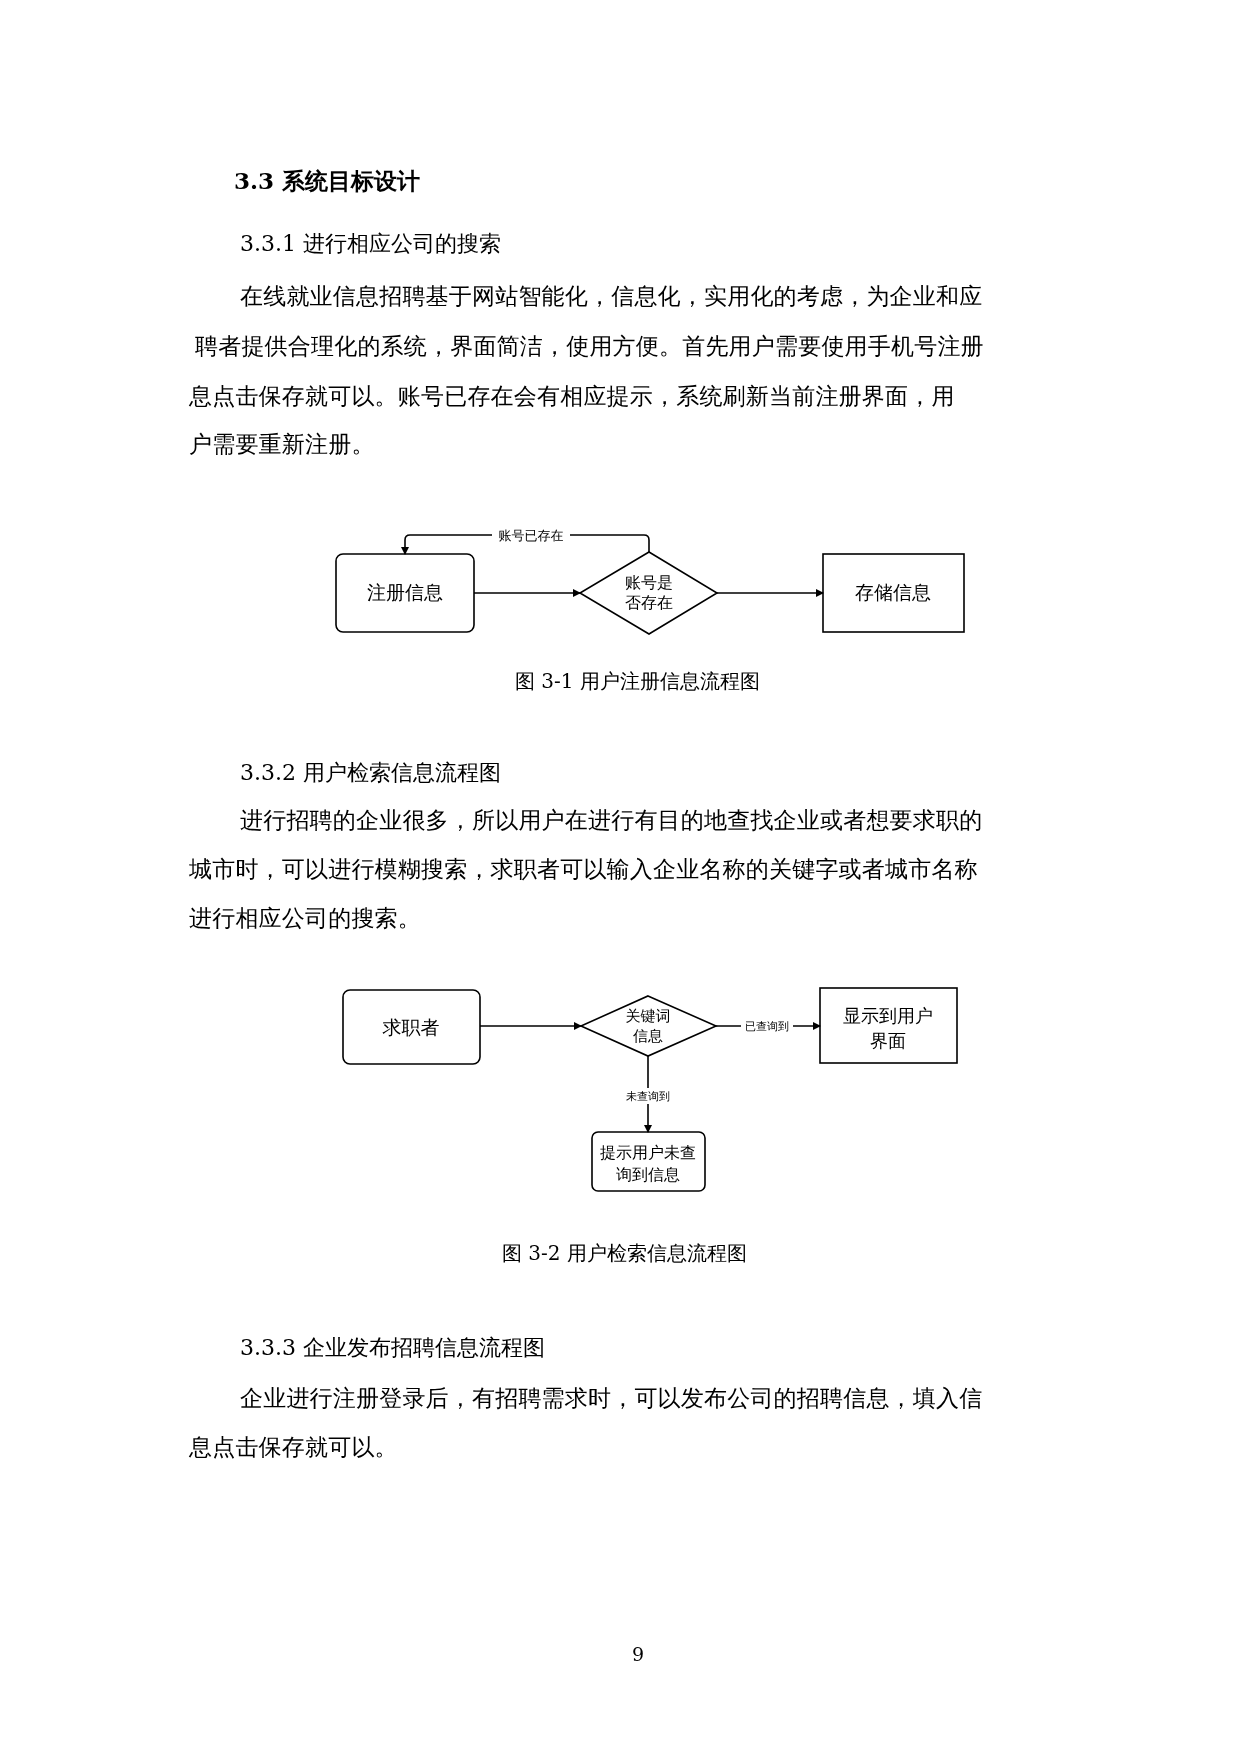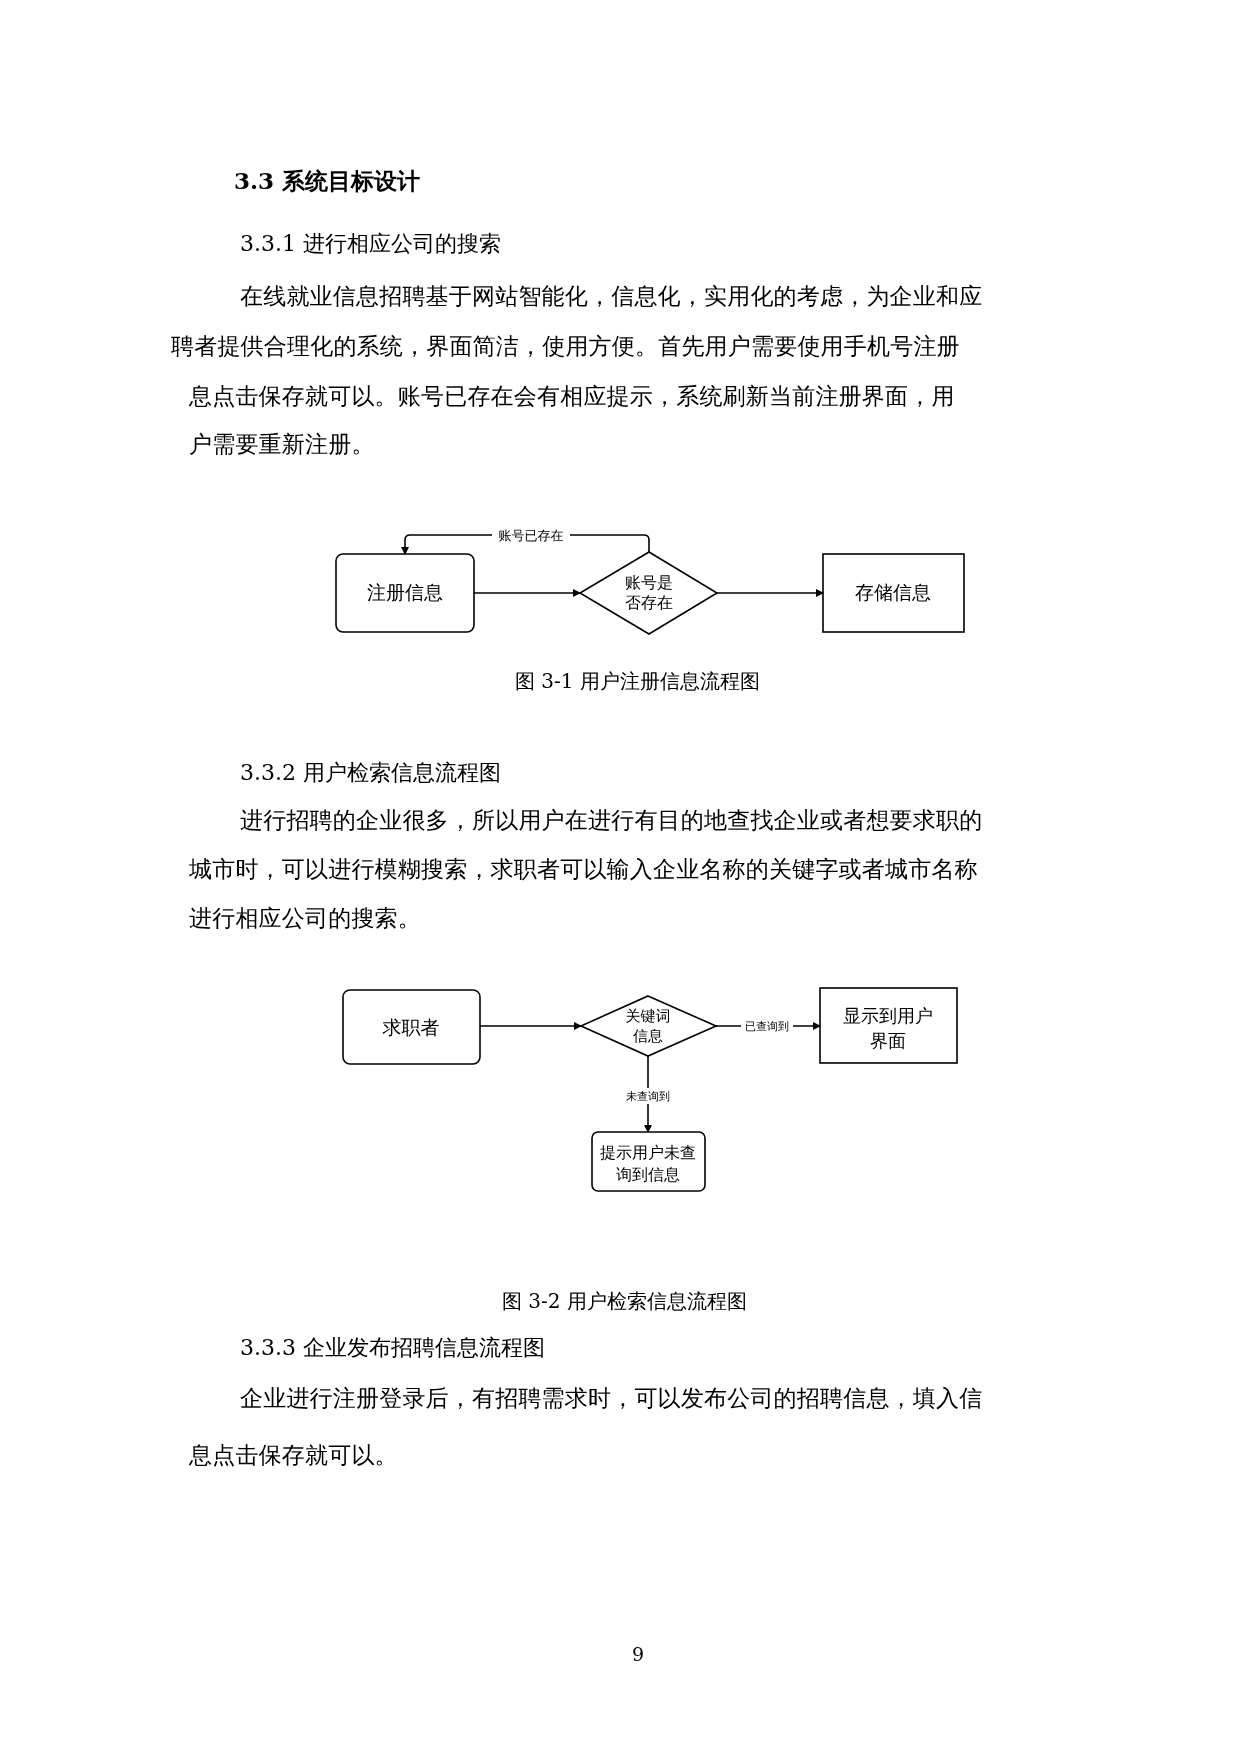--- a/index.html
+++ b/index.html
@@ -16,21 +16,21 @@
   .dtext { font-family: "DejaVu Sans", "Liberation Sans", sans-serif; fill: #000; }
 </style>
 </head>
 <body>
 
 <div class="abs h2" style="left:189px; top:166px;">3.3 系统目标设计</div>
 
 <div class="abs h3" style="left:240px; top:229px;">3.3.1 进行相应公司的搜索</div>
 <div>
   <div class="abs para-line" style="left:240px; top:281px;">在线就业信息招聘基于网站智能化，信息化，实用化的考虑，为企业和应</div>
-  <div class="abs para-line" style="left:171px; top:331px;">聘者提供合理化的系统，界面简洁，使用方便。首先用户需要使用手机号注册</div>
+  <div class="abs para-line" style="left:195px; top:331px;">聘者提供合理化的系统，界面简洁，使用方便。首先用户需要使用手机号注册</div>
   <div class="abs para-line" style="left:189px; top:381px;">息点击保存就可以。账号已存在会有相应提示，系统刷新当前注册界面，用</div>
   <div class="abs para-line" style="left:189px; top:429px;">户需要重新注册。</div>
 </div>
 
 <div class="diagram" style="left:0; top:0; width:1240px; height:700px;">
   <svg width="1240" height="700" xmlns="http://www.w3.org/2000/svg">
     <defs>
       <marker id="arr" markerWidth="8" markerHeight="8" refX="7" refY="4" orient="auto" markerUnits="userSpaceOnUse">
         <path d="M0,0 L8,4 L0,8 z" fill="#000"></path>
       </marker>
@@ -104,21 +104,21 @@
     <line x1="480" y1="1026" x2="581" y2="1026" stroke="#000" stroke-width="1.6" marker-end="url(#arr2)"></line>
     <line x1="716" y1="1026" x2="820" y2="1026" stroke="#000" stroke-width="1.6" marker-end="url(#arr2)"></line>
     <rect x="741" y="1018" width="52" height="16" fill="#fff"></rect>
     <text class="dtext" x="767" y="1030" font-size="11" text-anchor="middle">已查询到</text>
     <line x1="648" y1="1056" x2="648" y2="1132" stroke="#000" stroke-width="1.6" marker-end="url(#arr2)"></line>
     <rect x="622" y="1088" width="52" height="16" fill="#fff"></rect>
     <text class="dtext" x="648" y="1100" font-size="11" text-anchor="middle">未查询到</text>
   </svg>
 </div>
 
-<div class="abs caption" style="left:502px; top:1288px;">图 3-2 用户检索信息流程图</div>
+<div class="abs caption" style="left:502px; top:1240px;">图 3-2 用户检索信息流程图</div>
 
 <div class="abs h3" style="left:240px; top:1333px;">3.3.3 企业发布招聘信息流程图</div>
 <div>
   <div class="abs para-line" style="left:240px; top:1383px;">企业进行注册登录后，有招聘需求时，可以发布公司的招聘信息，填入信</div>
-  <div class="abs para-line" style="left:189px; top:1432px;margin-top:8px;">息点击保存就可以。</div>
+  <div class="abs para-line" style="left:189px; top:1432px;">息点击保存就可以。</div>
 </div>
 
 <div class="abs pagenum" style="left:632px; top:1643px;">9</div>
 
 </body></html>

